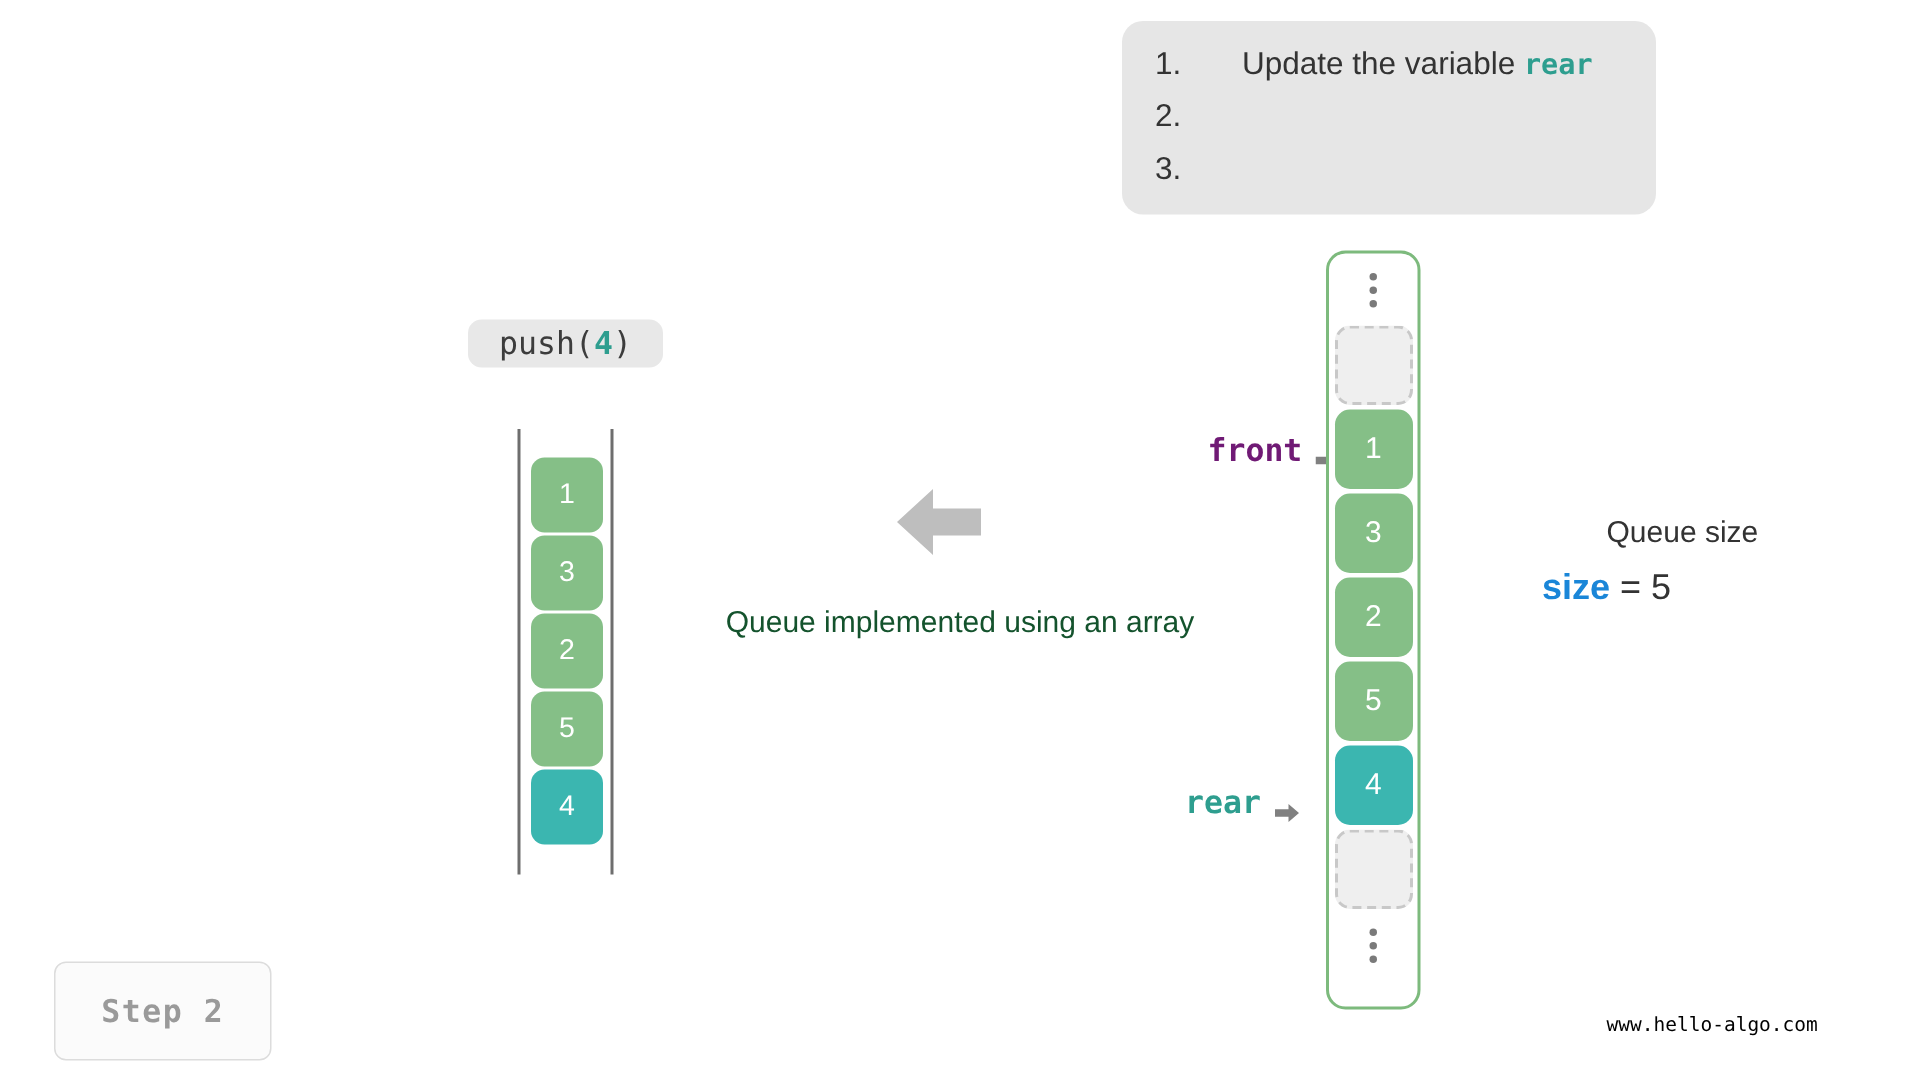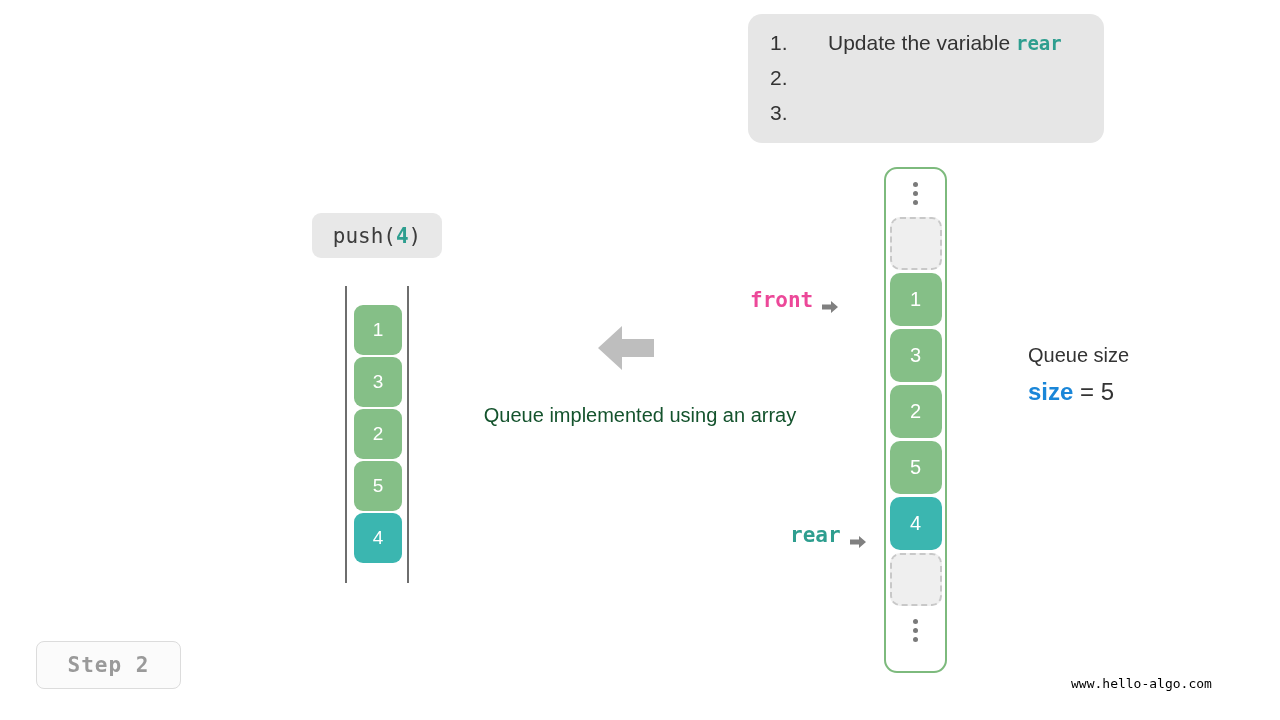--- a/index.html
+++ b/index.html
@@ -55,21 +55,21 @@
     font-weight: bold;
     font-size: 19px;
   }
 
   
   .push-pill {
     position: absolute;
     left: 312px;
     top: 213px;
     width: 130px;
-    height: 45px;
+    height: 32px;
     box-sizing: border-box;
     background: #e8e8e8;
     border-radius: 9px;
     display: flex;
     align-items: center;
     justify-content: center;
     font-family: "DejaVu Sans Mono", monospace;
     font-size: 21px;
     color: #3c3c3c;
   }
@@ -191,47 +191,48 @@
   
   .ptr {
     position: absolute;
     display: flex;
     align-items: center;
     gap: 9px;
     font-family: "DejaVu Sans Mono", monospace;
     font-weight: bold;
     font-size: 21px;
   }
-  .ptr-front { left: 750px; top: 288px; color: #ec4899; justify-content: center; }
+  .ptr-front { left: 805px; top: 288px; color: #701a75; justify-content: center; }
   .ptr-rear  { left: 790px; top: 523px; color: #2e9e8f; }
   .ptr-arrow { width: 16px; height: 12px; display: block; }
 
   
   .size-block { position: absolute; left: 1028px; top: 344px; }
   .size-title {
     font-size: 20px;
     color: #333333;
     margin-bottom: 11px;
     white-space: pre;
+    margin-left: 43px;
   }
   .size-expr {
     font-family: Liberation Sans, sans-serif;
     font-size: 24px;
     color: #333333;
     white-space: pre;
   }
   .size-var { color: #1a86d8; font-weight: bold; }
 
   
   .step-badge {
     position: absolute;
     left: 36px;
     top: 641px;
     width: 145px;
-    height: 48px;
+    height: 66px;
     box-sizing: border-box;
     background: #fbfbfb;
     border: 1px solid #dcdcdc;
     border-radius: 8px;
     display: flex;
     align-items: center;
     justify-content: center;
     font-family: "DejaVu Sans Mono", monospace;
     font-weight: bold;
     font-size: 21px;

